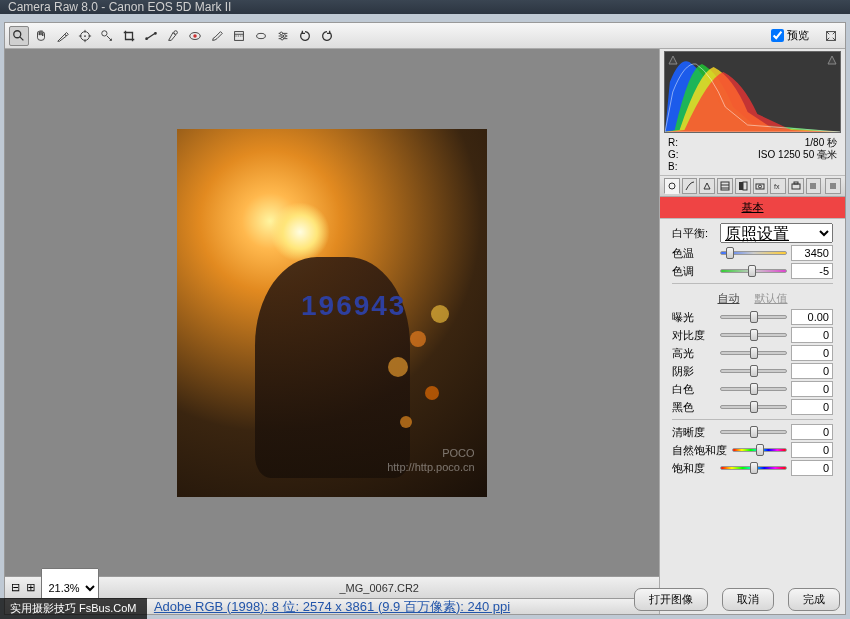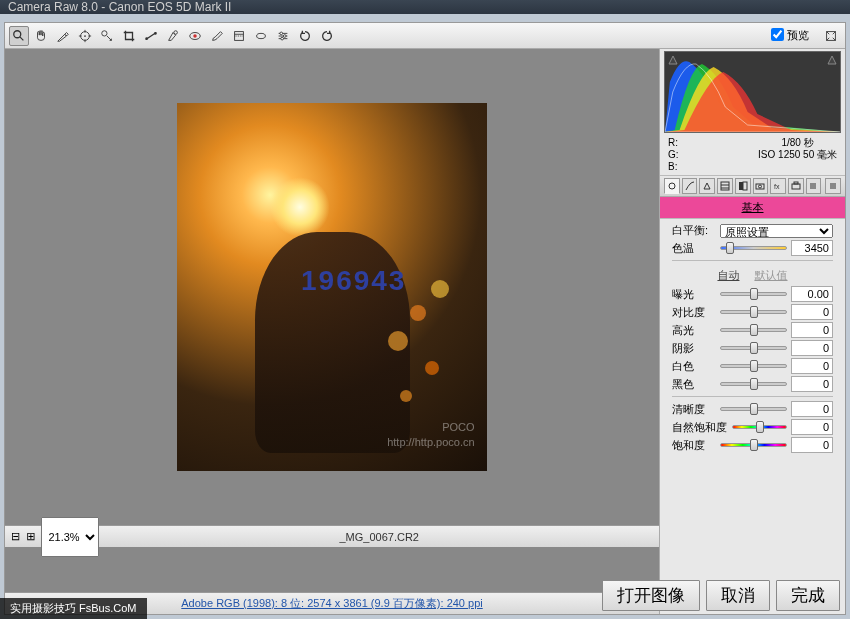--- a/index.html
+++ b/index.html
@@ -4,66 +4,66 @@
 <style>
 * { box-sizing: border-box; margin: 0; padding: 0; font-family: "Microsoft YaHei", Arial, sans-serif; }
 body { background: #bfc9d4; width: 850px; height: 619px; overflow: hidden; position: relative; }
 .titlebar { height: 14px; background: linear-gradient(#3a4552, #2c3541); color: #d0d0d0; font-size: 12px; padding: 3px 8px; display: flex; align-items: center; }
 .window { position: absolute; top: 22px; left: 4px; right: 4px; bottom: 4px; background: #e8e8e8; border: 1px solid #999; display: flex; flex-direction: column; }
 .toolbar { height: 26px; background: linear-gradient(#f7f7f7, #dedede); border-bottom: 1px solid #aaa; display: flex; align-items: center; padding: 0 4px; gap: 2px; }
 .tool { width: 20px; height: 20px; border: 1px solid transparent; border-radius: 2px; display: flex; align-items: center; justify-content: center; font-size: 12px; color: #333; cursor: pointer; }
 .tool svg { width: 14px; height: 14px; }
 .tool.active { border: 1px solid #888; background: #d0d0d0; }
 .spacer { flex: 1; }
-.preview-check { display: flex; align-items: flex-start; gap: 3px; font-size: 11px; margin-right: 10px; }
+.preview-check { display: flex; align-items: center; gap: 3px; font-size: 11px; margin-right: 10px; }
 .main { flex: 1; display: flex; overflow: hidden; }
 .preview-pane { flex: 1; background: #888; display: flex; flex-direction: column; position: relative; }
 .image-area { flex: 1; display: flex; align-items: center; justify-content: center; position: relative; overflow: hidden; }
 .photo { width: 310px; height: 368px; background: radial-gradient(circle at 30% 25%, #fff5a0 0%, #ffb84d 8%, #e28a20 20%, #3a2510 60%, #1a1008 100%); position: relative; overflow: hidden; }
 .photo::before { content: ""; position: absolute; top: 20%; left: 30%; width: 60px; height: 60px; background: radial-gradient(circle, #fffde0 0%, #ffe67a 40%, transparent 70%); border-radius: 50%; }
 .subject { position: absolute; top: 35%; left: 25%; width: 50%; height: 60%; background: linear-gradient(#2a1810, #1a1008); border-radius: 40% 40% 10% 10%; opacity: 0.85; }
 .bokeh { position: absolute; border-radius: 50%; opacity: 0.6; }
 .b1 { width: 16px; height: 16px; background: #ff8820; top: 55%; left: 75%; }
 .b2 { width: 20px; height: 20px; background: #ffaa30; top: 62%; left: 68%; }
 .b3 { width: 14px; height: 14px; background: #ff7700; top: 70%; left: 80%; }
 .b4 { width: 18px; height: 18px; background: #ffcc40; top: 48%; left: 82%; }
 .b5 { width: 12px; height: 12px; background: #ff9922; top: 78%; left: 72%; }
 .watermark-center { position: absolute; top: 44%; left: 40%; font-size: 28px; font-weight: bold; color: #2e3f9e; letter-spacing: 2px; }
 .watermark-br { position: absolute; bottom: 6%; right: 4%; font-size: 11px; color: rgba(255,255,255,0.4); text-align: right; line-height: 1.3; }
 .zoom-bar { height: 22px; background: linear-gradient(#f0f0f0, #d8d8d8); border-top: 1px solid #999; display: flex; align-items: center; padding: 0 6px; font-size: 11px; gap: 6px; }
 .zoom-select { font-size: 11px; padding: 12px 2px; }
 .filename { flex: 1; text-align: center; font-size: 11px; color: #333; }
-.info-bar { height: 22px; background: linear-gradient(#f0f0f0, #d8d8d8); border-top: 1px solid #999; display: flex; align-items: center; justify-content: center; font-size: 11px; color: #2255aa; text-decoration: underline; margin-top: 45px; }
+.info-bar { height: 16px; background: linear-gradient(#f0f0f0, #d8d8d8); border-top: 1px solid #999; display: flex; align-items: center; justify-content: center; font-size: 13px; color: #2255aa; text-decoration: underline; }
 .right-panel { width: 186px; background: #e8e8e8; border-left: 1px solid #aaa; display: flex; flex-direction: column; font-size: 11px; }
 .histogram { height: 82px; background: #383838; border: 1px solid #666; margin: 2px 4px; position: relative; overflow: hidden; }
 .histcurve { position: absolute; bottom: 0; }
 .rgb-info { padding: 2px 8px; font-size: 10px; display: flex; justify-content: space-between; border-bottom: 1px solid #bbb; }
 .rgb-col { line-height: 1.2; }
 .panel-tabs { display: flex; background: linear-gradient(#e8e8e8, #d0d0d0); border-bottom: 1px solid #aaa; padding: 2px 4px; gap: 2px; }
 .ptab { width: 16px; height: 16px; border: 1px solid #999; background: #e0e0e0; cursor: pointer; display: flex; align-items: center; justify-content: center; }
 .ptab svg { width: 10px; height: 10px; }
 .ptab.active { background: #f5f5f5; border-bottom-color: #f5f5f5; }
-.panel-header { text-align: center; padding: 3px; border-bottom: 1px solid #bbb; font-size: 11px; text-decoration: underline; background: #ec4899; }
+.panel-header { text-align: center; padding: 3px; border-bottom: 1px solid #bbb; font-size: 11px; text-decoration: underline; background: #ef4444; }
 .panel-body { flex: 1; overflow-y: auto; padding: 4px 12px; }
 .ctrl-row { display: flex; align-items: center; gap: 4px; margin-bottom: 2px; }
 .ctrl-label { width: 44px; text-align: left; font-size: 11px; }
-.ctrl-select { flex: 1; font-size: 11px; height: 14px; text-decoration: underline; }
+.ctrl-select { flex: 1; font-size: 16px; height: 20px; text-decoration: underline; }
 .ctrl-value { width: 42px; font-size: 11px; text-align: right; border: 1px solid #aaa; background: #fff; padding: 1px 3px; }
 .slider-wrap { flex: 1; height: 14px; position: relative; }
 .slider-track { position: absolute; top: 5px; left: 0; right: 0; height: 4px; background: #ccc; border: 1px solid #999; border-radius: 2px; }
 .slider-track.temp { background: linear-gradient(to right, #3a6fff, #ccc, #ffcc33); }
 .slider-track.tint { background: linear-gradient(to right, #33cc33, #ccc, #dd44cc); }
 .slider-track.rainbow { background: linear-gradient(to right, #f00, #ff0, #0f0, #0ff, #00f, #f0f, #f00); }
 .slider-thumb { position: absolute; top: 1px; width: 8px; height: 12px; background: linear-gradient(#f5f5f5, #ccc); border: 1px solid #666; border-radius: 2px; transform: translateX(-4px); }
 .sep { border-top: 1px solid #bbb; margin: 4px 0; }
 .auto-row { text-align: center; padding: 3px; font-size: 11px; }
 .auto-row a { color: #444; text-decoration: underline; margin: 0 6px; cursor: pointer; }
 .auto-row a.disabled { color: #999; }
 .bottom-buttons { position: absolute; bottom: 8px; right: 10px; display: flex; gap: 6px; }
-.bottom-buttons button { font-size: 17px; padding: 3px 14px; border: 1px solid #888; background: linear-gradient(#f5f5f5, #d8d8d8); border-radius: 1px; cursor: pointer; }
+.bottom-buttons button { font-size: 11px; padding: 3px 14px; border: 1px solid #888; background: linear-gradient(#f5f5f5, #d8d8d8); border-radius: 7px; cursor: pointer; margin-left: 8px; }
 .bl-badge { position: absolute; bottom: 0; left: 0; background: rgba(0,0,0,0.75); color: #fff; font-size: 11px; padding: 3px 10px; z-index: 10; }
 .warn-tri { position: absolute; width: 10px; height: 10px; top: 3px; }
 .warn-tri.left { left: 3px; }
 .warn-tri.right { right: 3px; }
 </style>
 </head>
 <body>
 
 <div class="titlebar">
   <span>Camera Raw 8.0  -  Canon EOS 5D Mark II</span>
@@ -222,21 +222,21 @@
           <path d="M0 80 L20 78 Q45 25 60 20 Q80 30 95 62 L130 78 L180 80 Z" fill="#ff3333" opacity="0.7"></path>
           <path d="M0 80 L8 40 Q20 10 32 12 Q48 22 62 55 L85 73 L180 80 Z" fill="none" stroke="#fff" stroke-width="0.7" opacity="0.7"></path>
         </svg>
       </div>
       <div class="rgb-info">
         <div class="rgb-col">
           <div>R:</div>
             <div>G:</div>
             <div>B:</div>
         </div>
-        <div class="rgb-col" style="text-align:center">
+        <div class="rgb-col" style="text-align:right">
           <div>1/80 秒</div>
           <div>ISO 1250  50 毫米</div>
         </div>
       </div>
       <div class="panel-tabs">
         <div class="ptab active">
             <svg viewBox="0 0 10 10">
               <circle cx="5" cy="5" r="3" fill="none" stroke="#333"></circle>
             </svg>
           </div>
@@ -304,20 +304,28 @@
           <select class="ctrl-select"><option>原照设置</option></select>
         </div>
 
         <div class="ctrl-row">
           <span class="ctrl-label">色温</span>
           <div class="slider-wrap">
               <div class="slider-track temp"></div>
               <div class="slider-thumb" style="left:15%"></div>
             </div>
           <input class="ctrl-value" value="3450" style="">
+        </div>
+        <div class="ctrl-row">
+          <span class="ctrl-label">色调</span>
+          <div class="slider-wrap">
+              <div class="slider-track tint"></div>
+              <div class="slider-thumb" style="left:48%"></div>
+            </div>
+          <input class="ctrl-value" value="-5" style="">
         </div>
 
         <div class="sep"></div>
         <div class="auto-row">
           <a>自动</a>
           <a class="disabled">默认值</a>
         </div>
 
         <div class="ctrl-row">
           <span class="ctrl-label">曝光</span>

